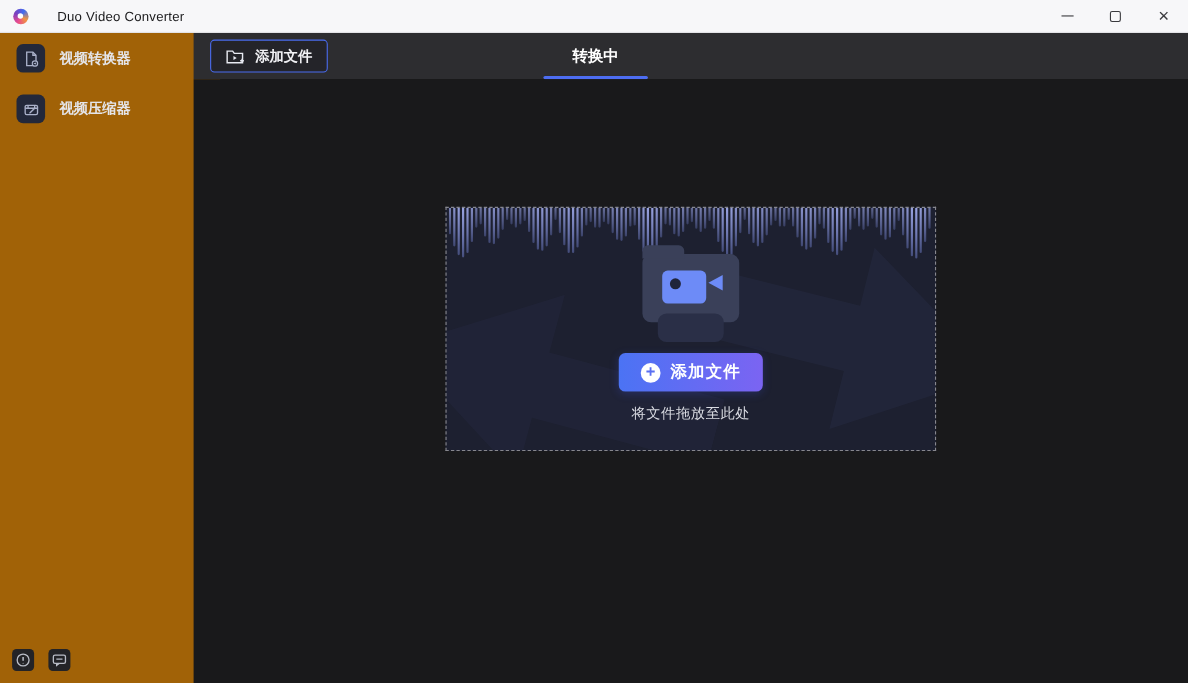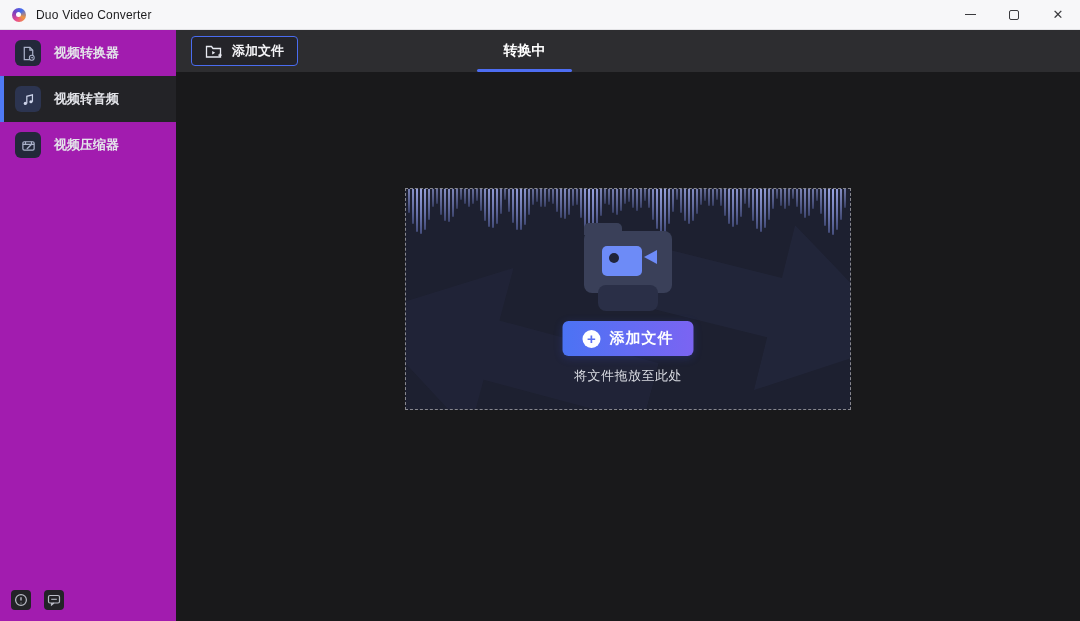--- a/index.html
+++ b/index.html
@@ -6,29 +6,29 @@
   html,body { width:1080px; height:621px; overflow:hidden; }
   body { font-family: "Liberation Sans", "DejaVu Sans", sans-serif; background:#19191b; }
   #app { position:relative; width:1080px; height:621px; background:#19191b; outline:1px solid #3a3a3e; }
 
   
   .titlebar { position:absolute; left:0; top:0; width:1080px; height:30px; background:#f7f7f9;
               display:flex; align-items:center; border-bottom:1px solid #e3e3e6; }
   .logo { width:14px; height:14px; border-radius:50%; margin:0 10px 0 12px;
           background:conic-gradient(from 210deg, #e84a8f, #7c3fbf, #3f6cf0, #f0953f, #e84a8f); position:relative; }
   .logo::after { content:""; position:absolute; left:4px; top:4px; width:5px; height:5px; border-radius:50%; background:#fdfdfd; }
-  .title-text { font-size:12px; color:#1c1c1e; letter-spacing:.2px; }
+  .title-text { font-size:12px; color:#1c1c1e; letter-spacing:.2px;margin-left:16px; }
   .win-controls { margin-left:auto; display:flex; height:30px; }
   .win-btn { width:44px; height:30px; display:flex; align-items:center; justify-content:center; cursor:default; }
   .glyph-min { width:11px; height:0; border-top:1.2px solid #3a3a3e; }
   .glyph-max { width:10px; height:10px; border:1.2px solid #3a3a3e; border-radius:2px; }
   .glyph-close { font-size:13px; color:#3a3a3e; line-height:1; }
 
   
-  .sidebar { position:absolute; left:0; top:30px; width:201px; height:591px; background:#a21caf;
+  .sidebar { position:absolute; left:0; top:30px; width:201px; height:591px; background:#a16207;
              border-right:1px solid #27272a; }
   .side-item { position:relative; height:46px; display:flex; align-items:center; padding-left:15px; cursor:pointer; }
   .side-item.selected { background:#232327; }
   .side-item.selected::before { content:""; position:absolute; left:0; top:0; width:4px; height:100%; background:#4f7af5; }
   .side-ic { width:26px; height:26px; border-radius:6px; background:#23283a; display:flex;
              align-items:center; justify-content:center; flex:0 0 26px; }
   .side-item.selected .side-ic { background:#2c3450; }
   .side-ic svg { display:block; }
   .side-ic.orange { background:#2d2330; }
   .side-label { margin-left:13px; font-size:13px; font-weight:600; color:#e4e5ea; white-space:nowrap; }
@@ -39,21 +39,21 @@
   .foot-ic.info { left:11px; }
   .foot-ic.chat { left:44px; }
 
   
   .toolbar { position:absolute; left:176px; top:30px; width:904px; height:42px; background:#2d2d30; }
   .add-btn-outline { position:absolute; left:15px; top:6px; height:30px; padding:0 13px;
                      display:flex; align-items:center; gap:8px; background:#242429;
                      border:1px solid #4a6cf0; border-radius:4px; cursor:pointer; }
   .add-btn-outline .lbl { font-size:13px; font-weight:600; color:#f2f2f5; }
 
-  .tabs { position:absolute; left:301px; top:0; height:42px; display:flex; }
+  .tabs { position:absolute; left:318px; top:0; height:42px; display:flex; }
   .tab { position:relative; width:95px; height:42px; display:flex; align-items:center; justify-content:center;
          font-size:14px; color:#c7c7cc; cursor:pointer; }
   .tab.active { color:#ffffff; font-weight:700; }
   .tab.active::after { content:""; position:absolute; left:0; bottom:0; width:95px; height:3px; background:#4d6df2; border-radius:2px; }
 
   
   .content { position:absolute; left:176px; top:72px; width:904px; height:549px; background:#19191b; }
 
   .dropzone { position:absolute; left:229px; top:116px; width:446px; height:222px;
               background:#1d2030; border:1px dashed #87878e; cursor:pointer;
@@ -119,30 +119,20 @@
           <path d="M3.5 1.5h6l3 3v10h-9z"></path>
             <path d="M9.5 1.5v3h3"></path>
           <circle cx="11.5" cy="12.5" r="2.6" fill="#23283a" stroke="#aab1ca" stroke-width="1.1"></circle>
           <path d="M10.4 12.5h2.2M11.9 11.9l.7.6-.7.6" stroke-width="0.9"></path>
         </svg>
       </span>
       <span class="side-label">视频转换器</span>
     </div>
 
 
-    <div class="side-item selected">
-      <span class="side-ic">
-        <svg width="15" height="15" viewBox="0 0 16 16" fill="none" stroke="#cdd3ea" stroke-width="1.3">
-          <path d="M6.2 12.2V4.6l6-1.6v7.4"></path>
-          <circle cx="4.6" cy="12.2" r="1.7" fill="#cdd3ea" stroke="none"></circle>
-          <circle cx="10.6" cy="10.4" r="1.7" fill="#cdd3ea" stroke="none"></circle>
-        </svg>
-      </span>
-      <span class="side-label">视频转音频</span>
-    </div>
 
 
     <div class="side-item">
       <span class="side-ic">
         <svg width="15" height="15" viewBox="0 0 16 16" fill="none" stroke="#aab1ca" stroke-width="1.3">
           <rect x="2" y="4" width="12" height="9" rx="1.5"></rect>
           <path d="M2 6.8h12M4.8 4v2.8M11.2 4v2.8"></path>
           <path d="M6 11l4.5-4.5 1 1L7 12H6z" fill="#aab1ca" stroke="none"></path>
         </svg>
       </span>

